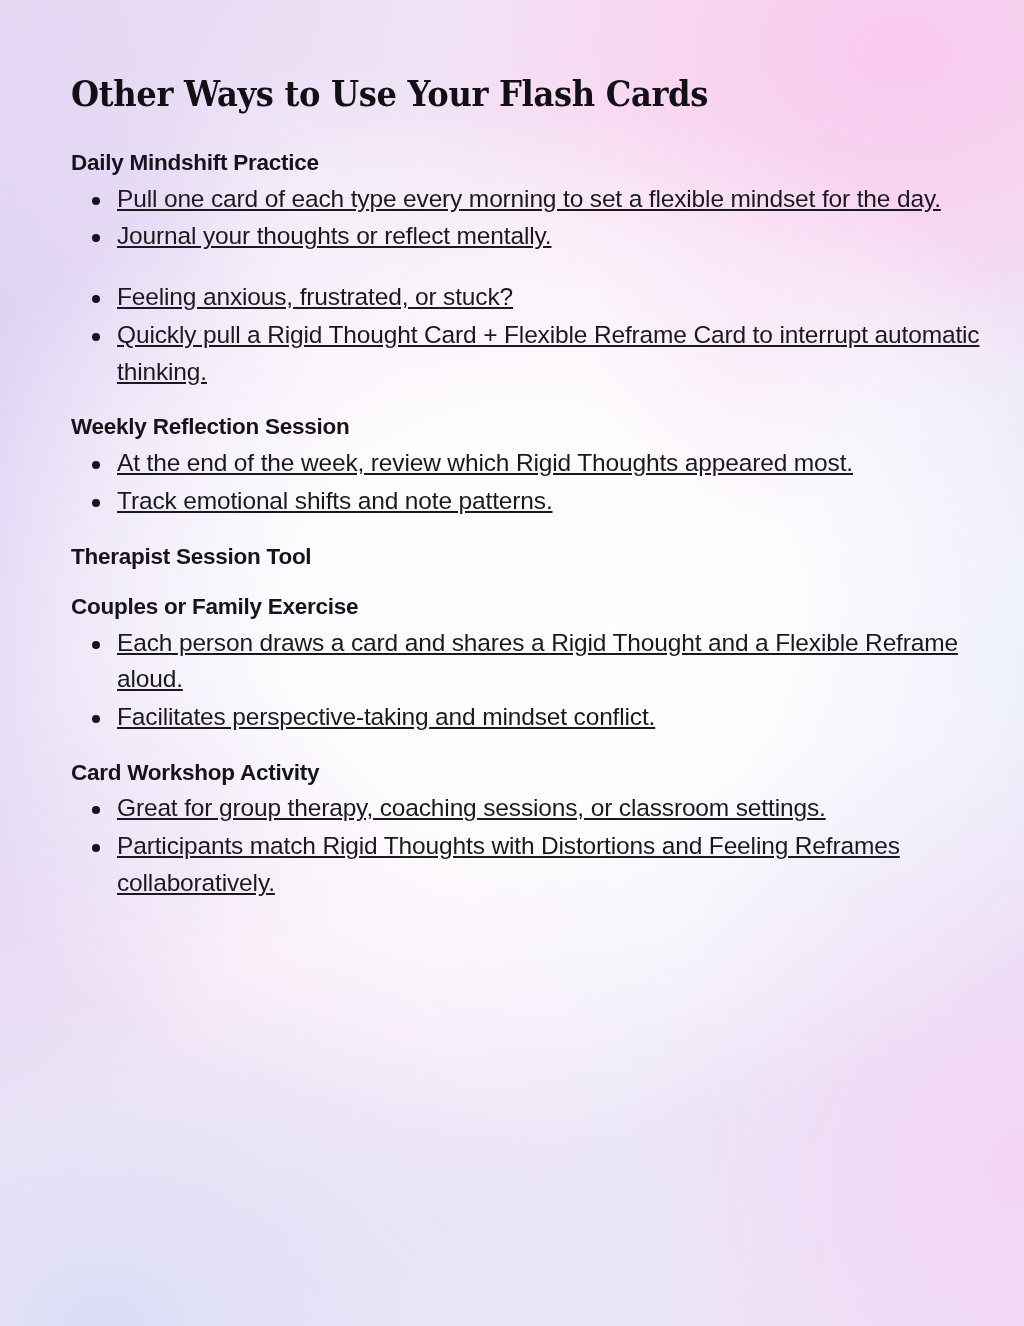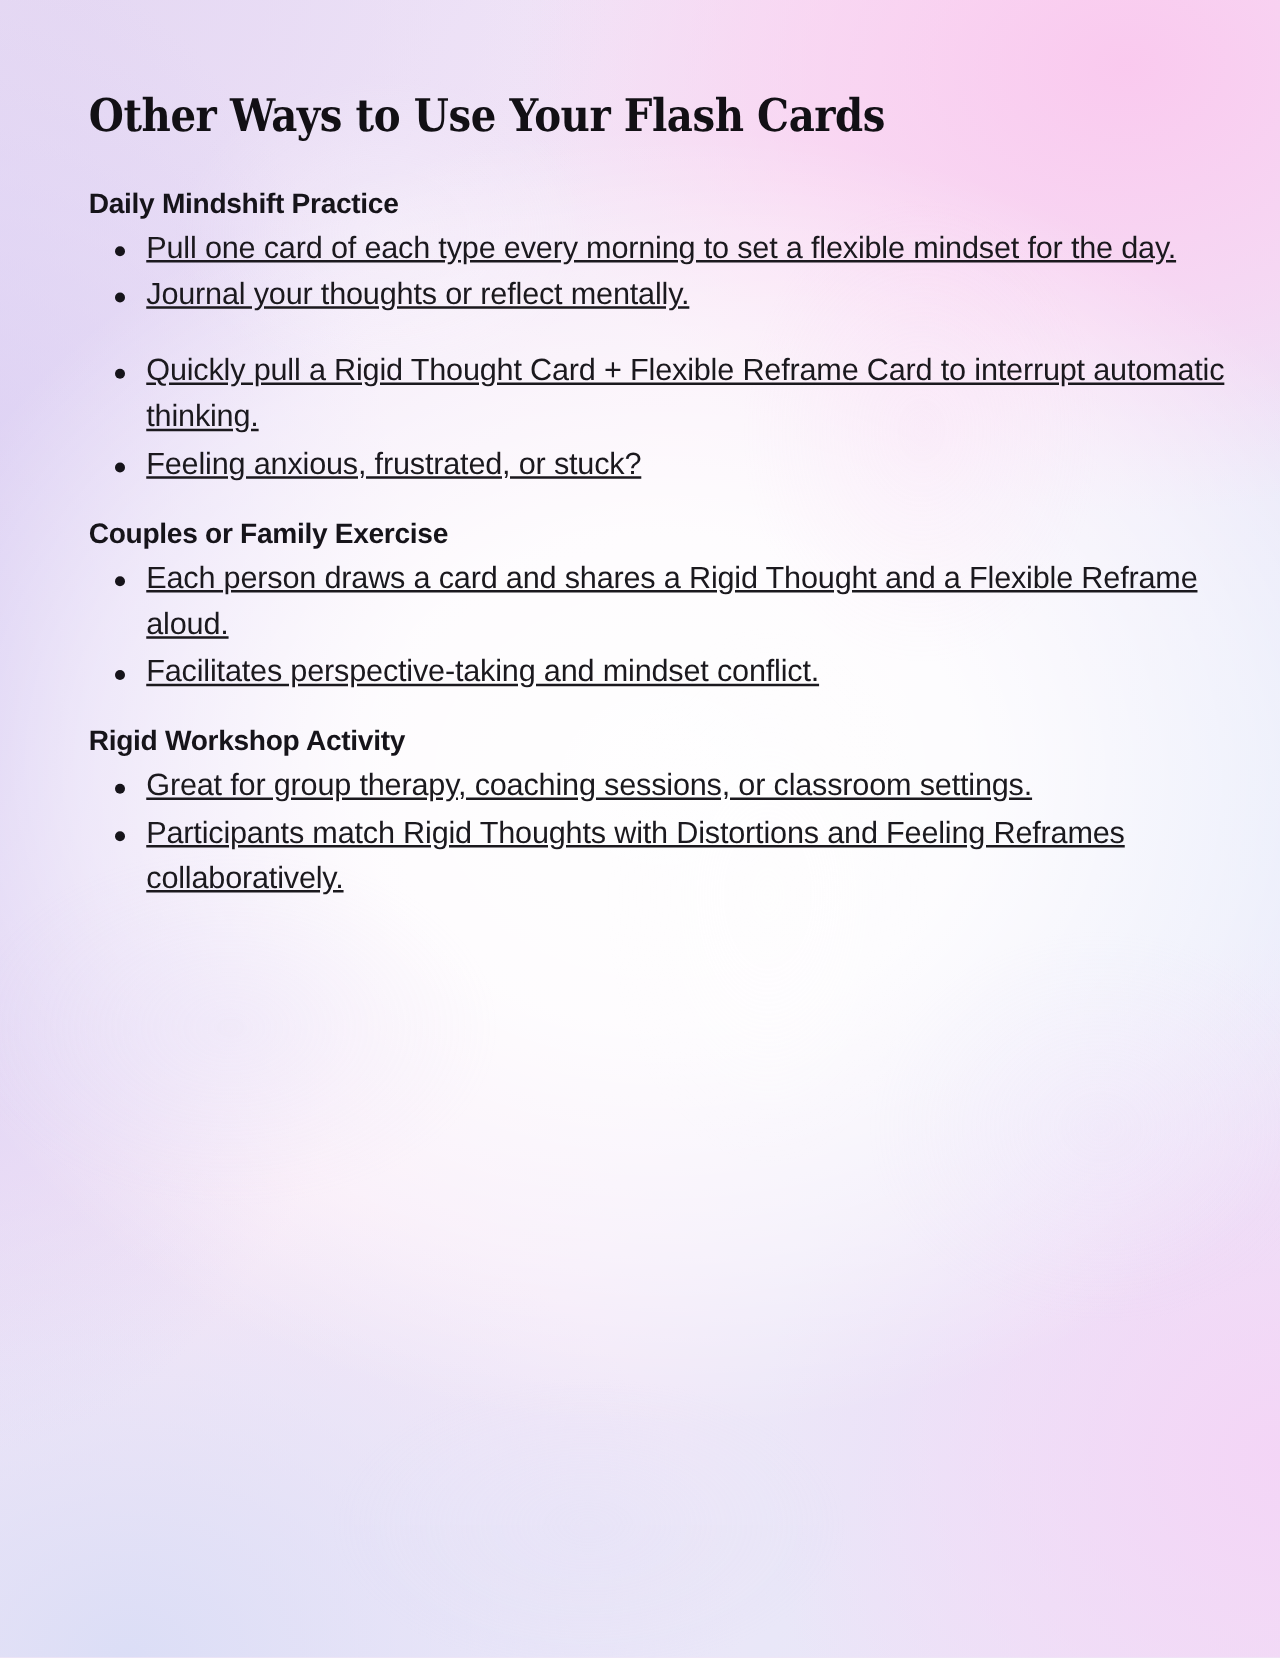--- a/index.html
+++ b/index.html
@@ -155,35 +155,43 @@
   <div id="sections-container">
       <section class="section">
         <h2 class="section-heading">Daily Mindshift Practice</h2>
         <ul class="bullet-list">
           <li class="bullet-item">Pull one card of each type every morning to set a flexible mindset for the day.</li>
           <li class="bullet-item">Journal your thoughts or reflect mentally.</li>
         </ul>
       </section>
       <section class="section">
         <ul class="bullet-list">
+          <li class="bullet-item">Feeling anxious, frustrated, or stuck?</li>
           <li class="bullet-item">Quickly pull a Rigid Thought Card + Flexible Reframe Card to interrupt automatic thinking.</li>
-          <li class="bullet-item">Feeling anxious, frustrated, or stuck?</li>
         </ul>
       </section>
       <section class="section">
+        <h2 class="section-heading">Weekly Reflection Session</h2>
+        <ul class="bullet-list">
+          <li class="bullet-item">At the end of the week, review which Rigid Thoughts appeared most.</li>
+          <li class="bullet-item">Track emotional shifts and note patterns.</li>
+        </ul>
+      </section>
+      <section class="section">
+        <h2 class="section-heading">Therapist Session Tool</h2>
       </section>
       <section class="section">
         <h2 class="section-heading">Couples or Family Exercise</h2>
         <ul class="bullet-list">
           <li class="bullet-item">Each person draws a card and shares a Rigid Thought and a Flexible Reframe aloud.</li>
           <li class="bullet-item">Facilitates perspective-taking and mindset conflict.</li>
         </ul>
       </section>
       <section class="section">
-        <h2 class="section-heading">Rigid Workshop Activity</h2>
+        <h2 class="section-heading">Card Workshop Activity</h2>
         <ul class="bullet-list">
           <li class="bullet-item">Great for group therapy, coaching sessions, or classroom settings.</li>
           <li class="bullet-item">Participants match Rigid Thoughts with Distortions and Feeling Reframes collaboratively.</li>
         </ul>
       </section>
     </div>
 
 </div>
 
 </body></html>

